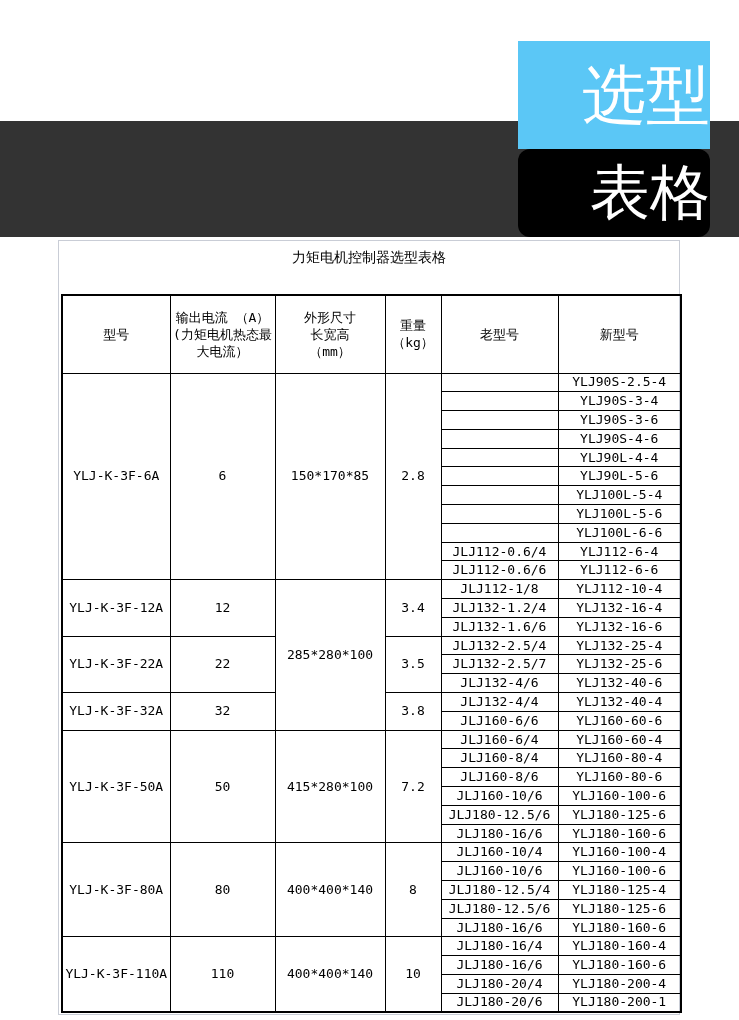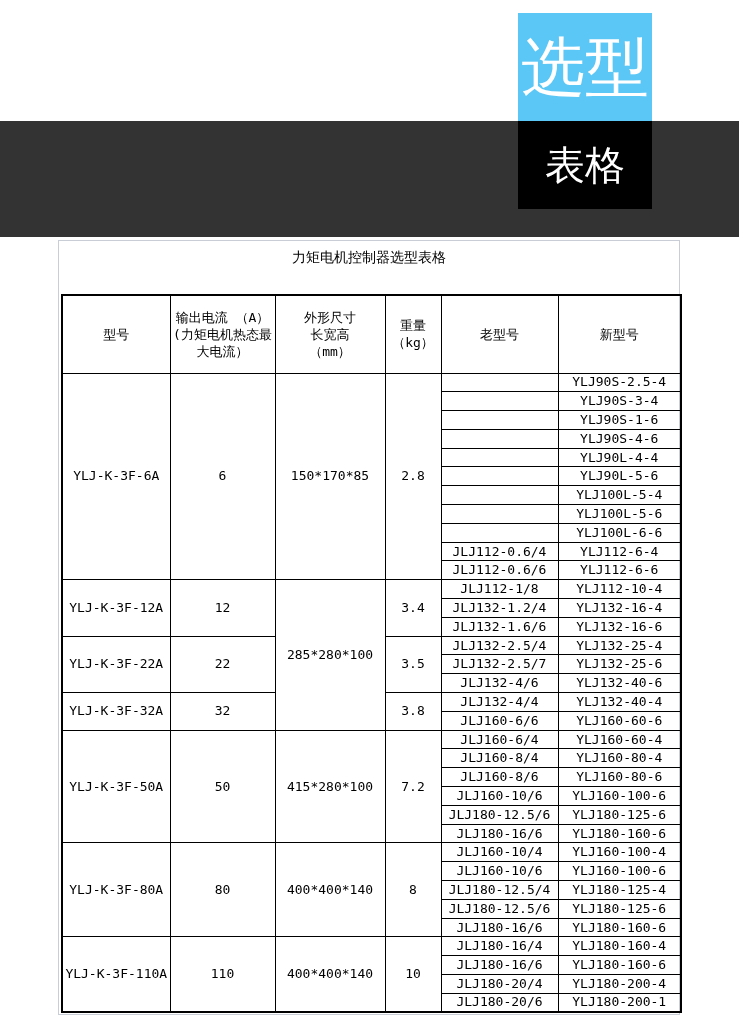--- a/index.html
+++ b/index.html
@@ -6,27 +6,28 @@
   body{
     width:739px;height:1020px;position:relative;overflow:hidden;
     background:#ffffff;
     font-family:"DejaVu Sans","Liberation Sans",sans-serif;
   }
   .banner-bar{
     position:absolute;left:0;top:121px;width:739px;height:116px;
     background:#333333;
   }
   .tag{
-    position:absolute;left:518px;width:134px;
-    display:flex;align-items:center;justify-content:center;
+    position:absolute;left:518px;width:192px;
+    display:flex;align-items:center;justify-content:flex-end;
     color:#ffffff;font-weight:200;
     font-family:"DejaVu Sans","Liberation Sans",sans-serif;
+    margin-top:28px;
   }
   .tag-select{top:13px;height:108px;background:#5bc7f6;font-size:64px;}
-  .tag-table{top:121px;height:88px;background:#000000;font-size:40px;}
+  .tag-table{top:121px;height:88px;background:#000000;font-size:60px;border-radius:12px;}
   .card{
     position:absolute;left:58px;top:240px;width:622px;height:775px;
     border:1px solid #c9cdd6;background:#ffffff;box-sizing:border-box;
   }
   .card-title{
     position:absolute;left:58px;top:240px;width:622px;height:35px;
     display:flex;align-items:center;justify-content:center;
     font-size:14px;color:#000000;
     font-family:"DejaVu Sans Mono","Liberation Mono",monospace;
   }
@@ -97,21 +98,21 @@
         <td rowspan="11">2.8</td>
         <td></td>
         <td>YLJ90S-2.5-4</td>
       </tr>
       <tr>
         <td></td>
         <td>YLJ90S-3-4</td>
       </tr>
       <tr>
         <td></td>
-        <td>YLJ90S-1-6</td>
+        <td>YLJ90S-3-6</td>
       </tr>
       <tr>
         <td></td>
         <td>YLJ90S-4-6</td>
       </tr>
       <tr>
         <td></td>
         <td>YLJ90L-4-4</td>
       </tr>
       <tr>

